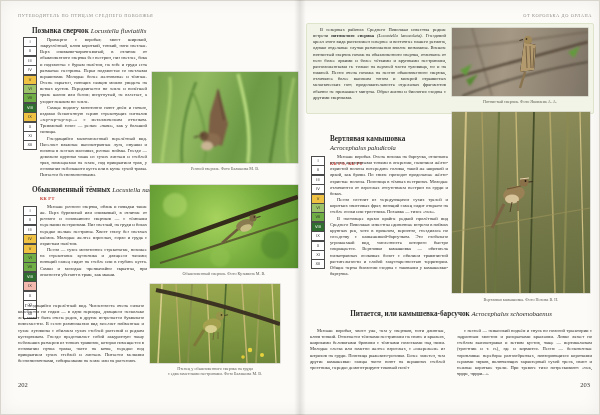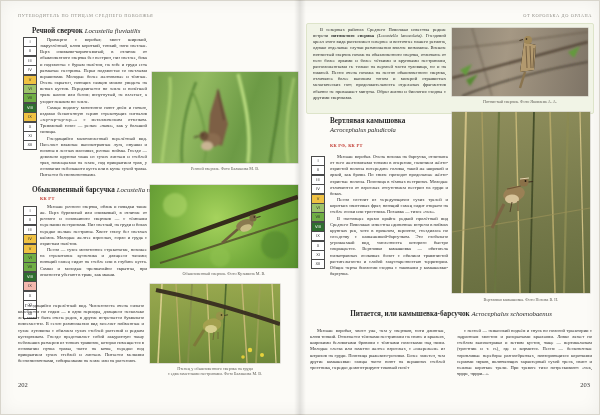--- a/index.html
+++ b/index.html
@@ -39,21 +39,21 @@
 </style>
 </head>
 <body>
 
 <div class="spread">
 
   <div>
     <div class="abs runhead" style="left:18px;top:13px">ПУТЕВОДИТЕЛЬ ПО ПТИЦАМ СРЕДНЕГО ПОВОЛЖЬЯ</div>
 
     <h2 class="abs sp-head" style="left:32px;top:27px">
-      <span class="nm">Речной сверчок</span>
+      <span class="nm">Позывка сверчок</span>
       <span class="lat">Locustella fluviatilis</span>
     </h2>
 
     <div class="abs calstrip" style="left:23px;top:37px">
         <div class="cal" data-state="n">I</div>
         <div class="cal" data-state="n">II</div>
         <div class="cal" data-state="n">III</div>
         <div class="cal" data-state="n">IV</div>
         <div class="cal" data-state="y">V</div>
         <div class="cal" data-state="g1">VI</div>
@@ -93,21 +93,21 @@
           <ellipse cx="55" cy="74" rx="6" ry="4.5" fill="#c9b493"></ellipse>
           <circle cx="52" cy="64" r="4.5" fill="#6b4f38"></circle>
           <circle cx="50.5" cy="63" r="0.8" fill="#241a12"></circle>
           <path d="M47,64 L42,65.5" stroke="#3f2e20" stroke-width="1.2"></path>
         </g>
       </svg>
     </div>
     <div class="abs caption" style="left:152px;top:166px;width:146px">Речной сверчок. Фото Балашова М. В.</div>
 
     <h2 class="abs sp-head" style="left:32px;top:186px">
-      <span class="nm">Обыкновенный барсучка</span>
+      <span class="nm">Обыкновенный тёмных</span>
       <span class="lat">Locustella naevia</span>
     </h2>
     <div class="abs status-red" style="left:40px;top:196px">КК РТ</div>
 
     <div class="abs calstrip" style="left:23px;top:206px">
         <div class="cal" data-state="n">I</div>
         <div class="cal" data-state="n">II</div>
         <div class="cal" data-state="n">III</div>
         <div class="cal" data-state="y">IV</div>
         <div class="cal" data-state="y">V</div>
@@ -229,21 +229,21 @@
           <path d="M74,18 L75,40 M78,18 L79,40 M82,20 L81,40" stroke="#6e5a3e" stroke-width="0.9"></path>
           <circle cx="76" cy="12" r="4" fill="#a08858"></circle>
           <circle cx="74.5" cy="11" r="0.8" fill="#201812"></circle>
           <path d="M71,11.5 L67.5,12.5" stroke="#3f3020" stroke-width="1"></path>
           <path d="M73,44 L68,60" stroke="#8a744f" stroke-width="2.4"></path>
         </g>
       </svg>
     </div>
     <div class="abs caption" style="left:452px;top:99px;width:136px">Пятнистый сверчок. Фото Яковлева А. А.</div>
 
-    <div class="abs sp-title-block" style="left:330px;top:117px">
+    <div class="abs sp-title-block" style="left:330px;top:135px">
       <span class="nm">Вертлявая камышовка</span>
       <span class="lat">Acrocephalus paludicola</span>
       <span class="status-red">КК РФ, КК РТ</span>
     </div>
 
     <div class="abs calstrip" style="left:311px;top:156px">
         <div class="cal" data-state="n">I</div>
         <div class="cal" data-state="n">II</div>
         <div class="cal" data-state="n">III</div>
         <div class="cal" data-state="n">IV</div>

